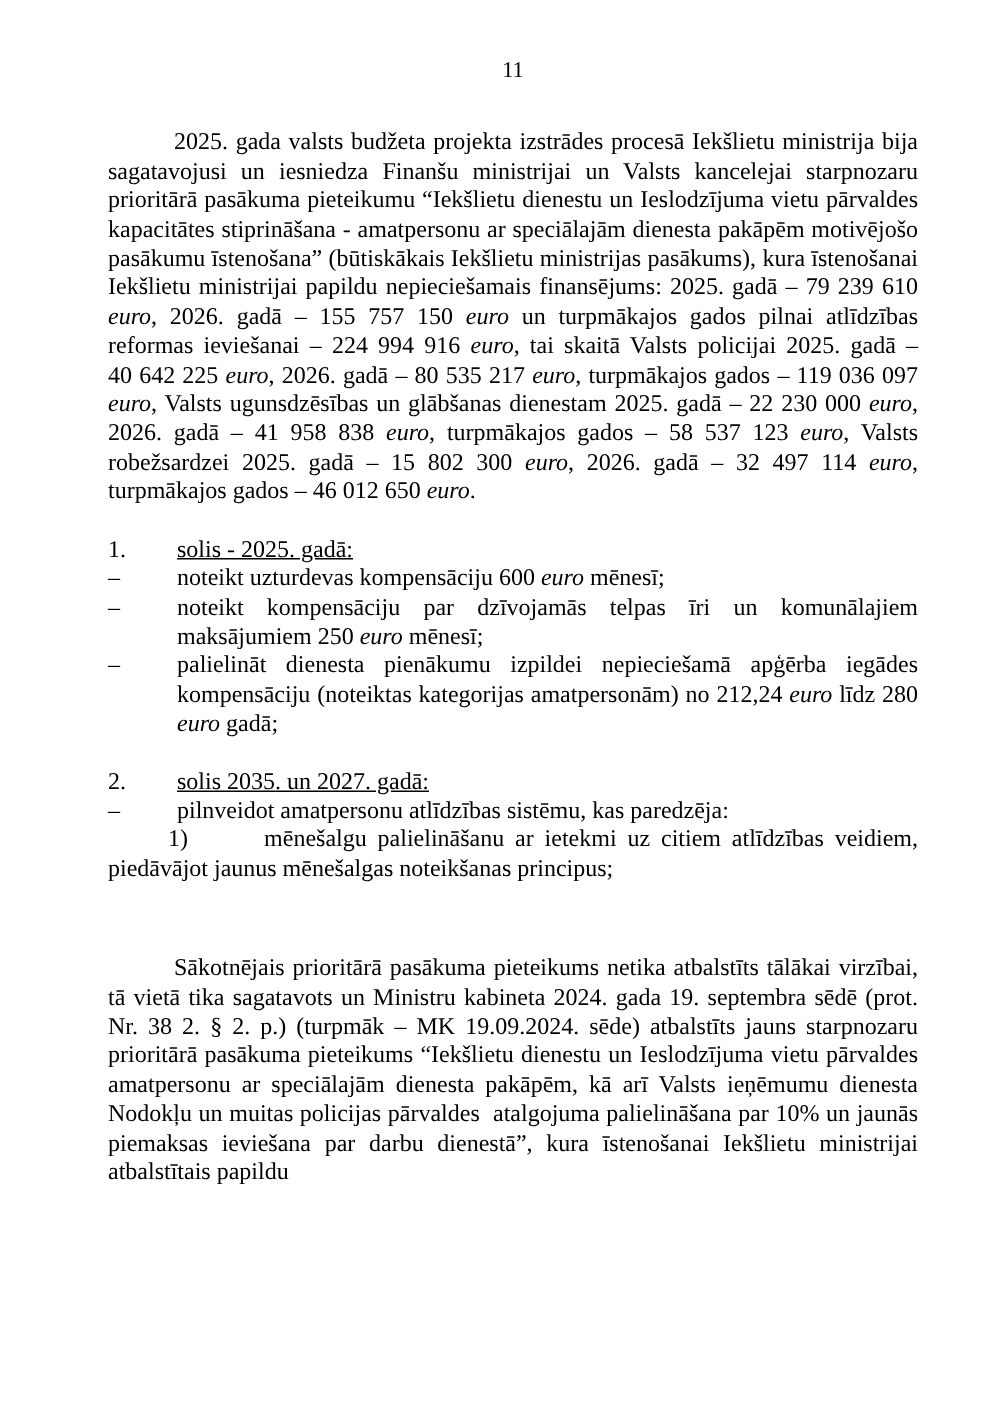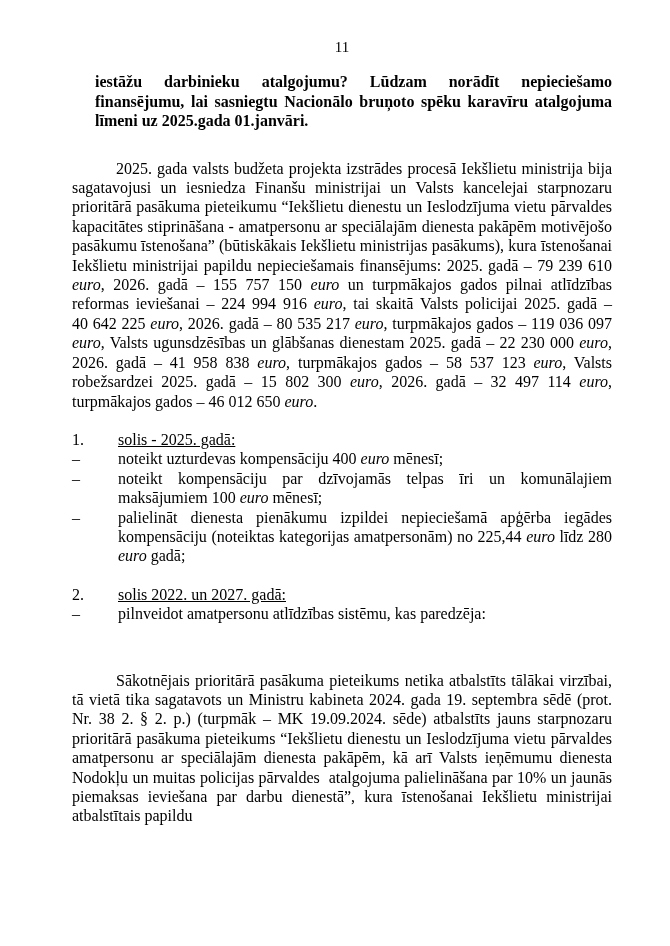--- a/index.html
+++ b/index.html
@@ -61,58 +61,58 @@
   .run-b { font-weight: bold; }
   .run-u { text-decoration: underline; }
 </style>
 </head>
 <body>
 
 <div class="page">
 
   <div class="page-number">11</div>
 
-  <p class="heading"><span class="run-b">iestāžu darbinieku atalgojumu? Lūdzam norādīt nepieciešamo finansējumu, lai sasniegtu Nacionālo bruņoto spēku karavīru atalgojuma līmeni uz 2025.gada 01.janvāri.</span></p>
 
   <p class="para indent"><span>2025. gada valsts budžeta projekta izstrādes procesā Iekšlietu ministrija bija sagatavojusi un iesniedza Finanšu ministrijai un Valsts kancelejai starpnozaru prioritārā pasākuma pieteikumu “Iekšlietu dienestu un Ieslodzījuma vietu pārvaldes kapacitātes stiprināšana - amatpersonu ar speciālajām dienesta pakāpēm motivējošo pasākumu īstenošana” (būtiskākais Iekšlietu ministrijas pasākums), kura īstenošanai Iekšlietu ministrijai papildu nepieciešamais finansējums: 2025. gadā – 79&nbsp;239&nbsp;610 </span><span class="run-i">euro</span><span>, 2026. gadā – 155 757&nbsp;150 </span><span class="run-i">euro</span><span> un turpmākajos gados pilnai atlīdzības reformas ieviešanai – 224&nbsp;994&nbsp;916 </span><span class="run-i">euro</span><span>, tai skaitā Valsts policijai 2025. gadā – 40&nbsp;642&nbsp;225 </span><span class="run-i">euro</span><span>, 2026. gadā – 80&nbsp;535&nbsp;217 </span><span class="run-i">euro</span><span>, turpmākajos gados – 119&nbsp;036&nbsp;097 </span><span class="run-i">euro</span><span>, Valsts ugunsdzēsības un glābšanas dienestam 2025. gadā – 22&nbsp;230&nbsp;000 </span><span class="run-i">euro</span><span>, 2026. gadā – 41&nbsp;958&nbsp;838 </span><span class="run-i">euro</span><span>, turpmākajos gados – 58&nbsp;537&nbsp;123 </span><span class="run-i">euro</span><span>, Valsts robežsardzei 2025. gadā – 15&nbsp;802&nbsp;300 </span><span class="run-i">euro</span><span>, 2026. gadā – 32&nbsp;497&nbsp;114 </span><span class="run-i">euro</span><span>, turpmākajos gados – 46&nbsp;012&nbsp;650 </span><span class="run-i">euro</span><span>.</span></p>
 
 
   <div class="spacer"></div>
 
   <div class="li">
     <span class="marker">1.</span>
     <span class="li-content"><span class="run-u">solis - 2025. gadā:</span></span>
   </div>
 
   <div class="li">
     <span class="marker">–</span>
-    <span class="li-content"><span>noteikt uzturdevas kompensāciju 400 </span><span class="run-i">euro</span><span> mēnesī;</span></span>
+    <span class="li-content"><span>noteikt uzturdevas kompensāciju 600 </span><span class="run-i">euro</span><span> mēnesī;</span></span>
   </div>
 
   <div class="li">
     <span class="marker">–</span>
-    <span class="li-content"><span>noteikt kompensāciju par dzīvojamās telpas īri un komunālajiem maksājumiem 100 </span><span class="run-i">euro</span><span> mēnesī;</span></span>
+    <span class="li-content"><span>noteikt kompensāciju par dzīvojamās telpas īri un komunālajiem maksājumiem 250 </span><span class="run-i">euro</span><span> mēnesī;</span></span>
   </div>
 
   <div class="li">
     <span class="marker">–</span>
-    <span class="li-content"><span>palielināt dienesta pienākumu izpildei nepieciešamā apģērba iegādes kompensāciju (noteiktas kategorijas amatpersonām) no 225,44 </span><span class="run-i">euro</span><span> līdz 280 </span><span class="run-i">euro</span><span> gadā;</span></span>
+    <span class="li-content"><span>palielināt dienesta pienākumu izpildei nepieciešamā apģērba iegādes kompensāciju (noteiktas kategorijas amatpersonām) no 212,24 </span><span class="run-i">euro</span><span> līdz 280 </span><span class="run-i">euro</span><span> gadā;</span></span>
   </div>
 
   <div class="spacer"></div>
 
   <div class="li">
     <span class="marker">2.</span>
-    <span class="li-content"><span class="run-u">solis 2022. un 2027. gadā:</span></span>
+    <span class="li-content"><span class="run-u">solis 2035. un 2027. gadā:</span></span>
   </div>
 
   <div class="li">
     <span class="marker">–</span>
     <span class="li-content"><span>pilnveidot amatpersonu atlīdzības sistēmu, kas paredzēja:</span></span>
   </div>
 
+  <p class="sub"><span>1)&nbsp;&nbsp;&nbsp;&nbsp;&nbsp;&nbsp;&nbsp;mēnešalgu palielināšanu ar ietekmi uz citiem atlīdzības veidiem, piedāvājot jaunus mēnešalgas noteikšanas principus;</span></p>
 
 
   <div class="spacer"></div>
 
   <p class="para indent"><span>Sākotnējais prioritārā pasākuma pieteikums netika atbalstīts tālākai virzībai, tā vietā tika sagatavots un Ministru kabineta 2024. gada 19. septembra sēdē (prot. Nr. 38 2. § 2. p.) (turpmāk – MK 19.09.2024. sēde) atbalstīts jauns starpnozaru prioritārā pasākuma pieteikums “Iekšlietu dienestu un Ieslodzījuma vietu pārvaldes amatpersonu ar speciālajām dienesta pakāpēm, kā arī Valsts ieņēmumu dienesta Nodokļu un muitas policijas pārvaldes &nbsp;atalgojuma palielināšana par 10% un jaunās piemaksas ieviešana par darbu dienestā”, kura īstenošanai Iekšlietu ministrijai atbalstītais papildu</span></p>
 
 </div>
 
 </body></html>

